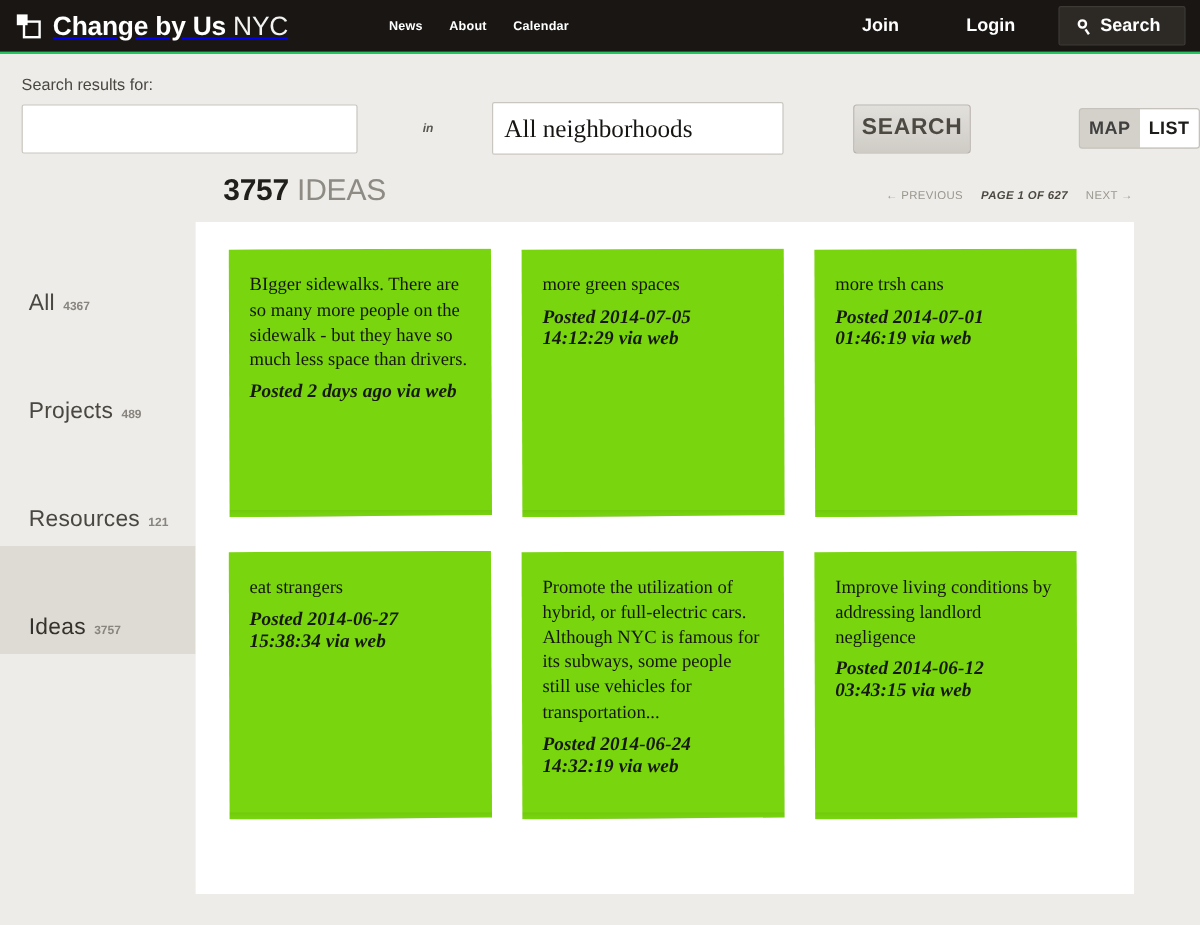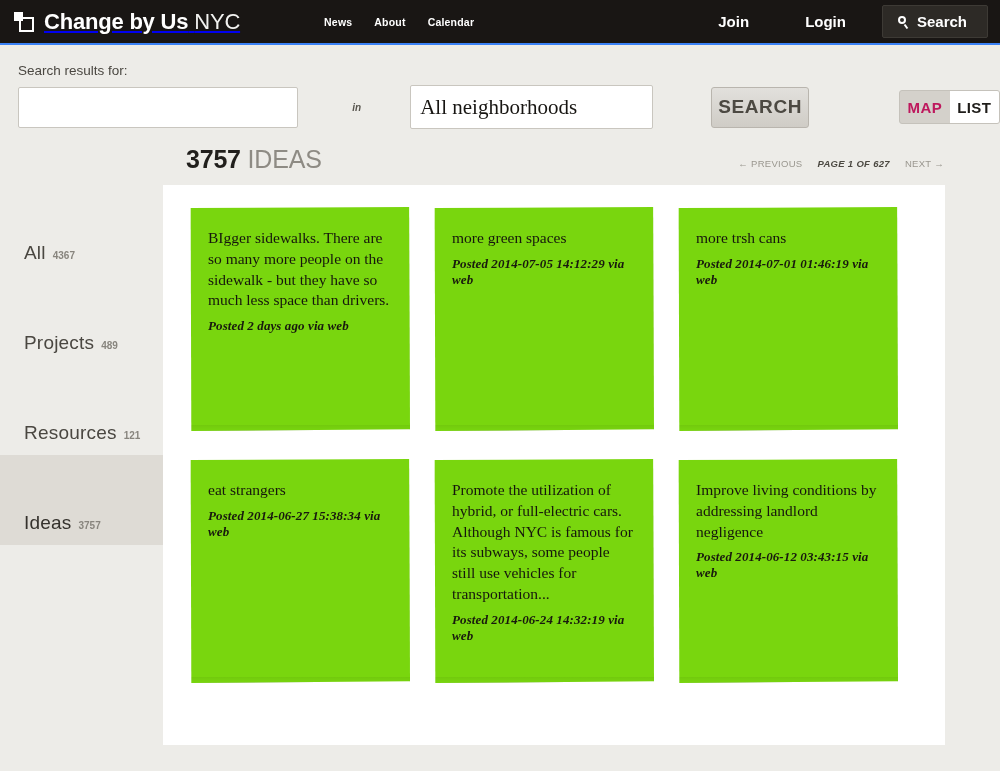--- a/index.html
+++ b/index.html
@@ -10,21 +10,21 @@
     font-family: "Liberation Sans", sans-serif;
     overflow: hidden;
   }
 
   
   .header {
     position: relative;
     width: 1000px;
     height: 45px;
     background: #191614;
-    border-bottom: 2px solid #3b82f6;
+    border-bottom: 2px solid #22c55e;
     display: flex;
     align-items: center;
   }
   .brand {
     display: flex;
     align-items: center;
     margin-left: 14px;
     gap: 9px;
   }
   .logo-mark {
@@ -192,21 +192,21 @@
     background: #d4d1cb;
   }
   .viewtoggle div {
     display: flex;
     align-items: center;
     justify-content: center;
     width: 59px;
     font-size: 15px;
     font-weight: bold;
     letter-spacing: 0.4px;
-    color: #be185d;
+    color: #404040;
     cursor: pointer;
   }
   .viewtoggle div.active {
     background: #ffffff;
     color: #1e1c19;
   }
 
   
   .res-head {
     position: relative;
@@ -314,21 +314,21 @@
   .note-title {
     font-family: "Liberation Serif", serif;
     font-size: 15.5px;
     line-height: 20.8px;
     color: #16170d;
     margin: 0 0 7px 0;
     font-weight: normal;
   }
   .note-meta {
     font-family: "Liberation Serif", serif;
-    font-size: 13px;
+    font-size: 16px;
     font-style: italic;
     font-weight: bold;
     color: #18190e;
     letter-spacing: 0.1px;
   }
 </style>
 </head>
 <body>
 
 <div class="header">

